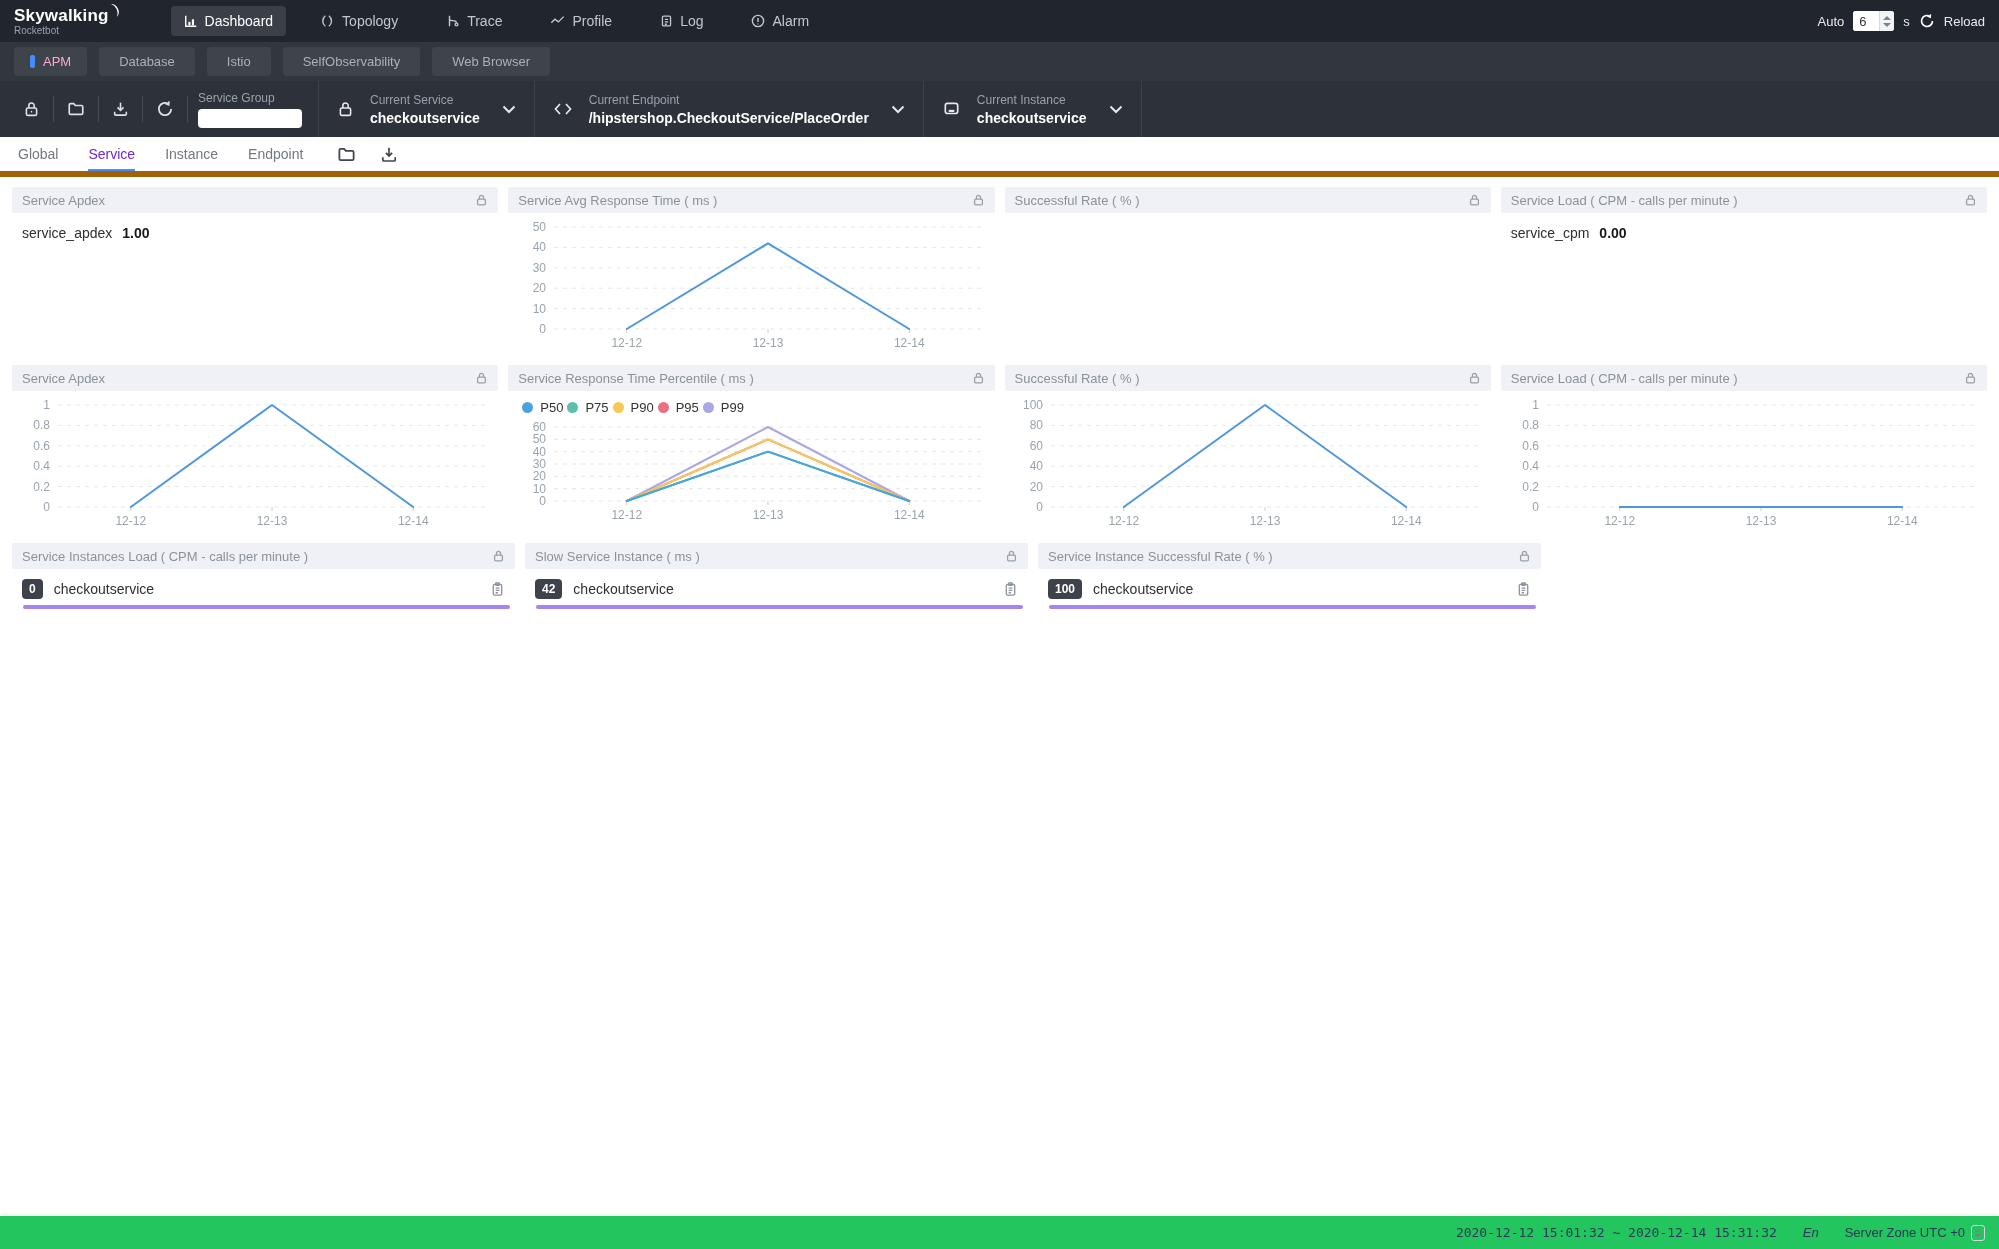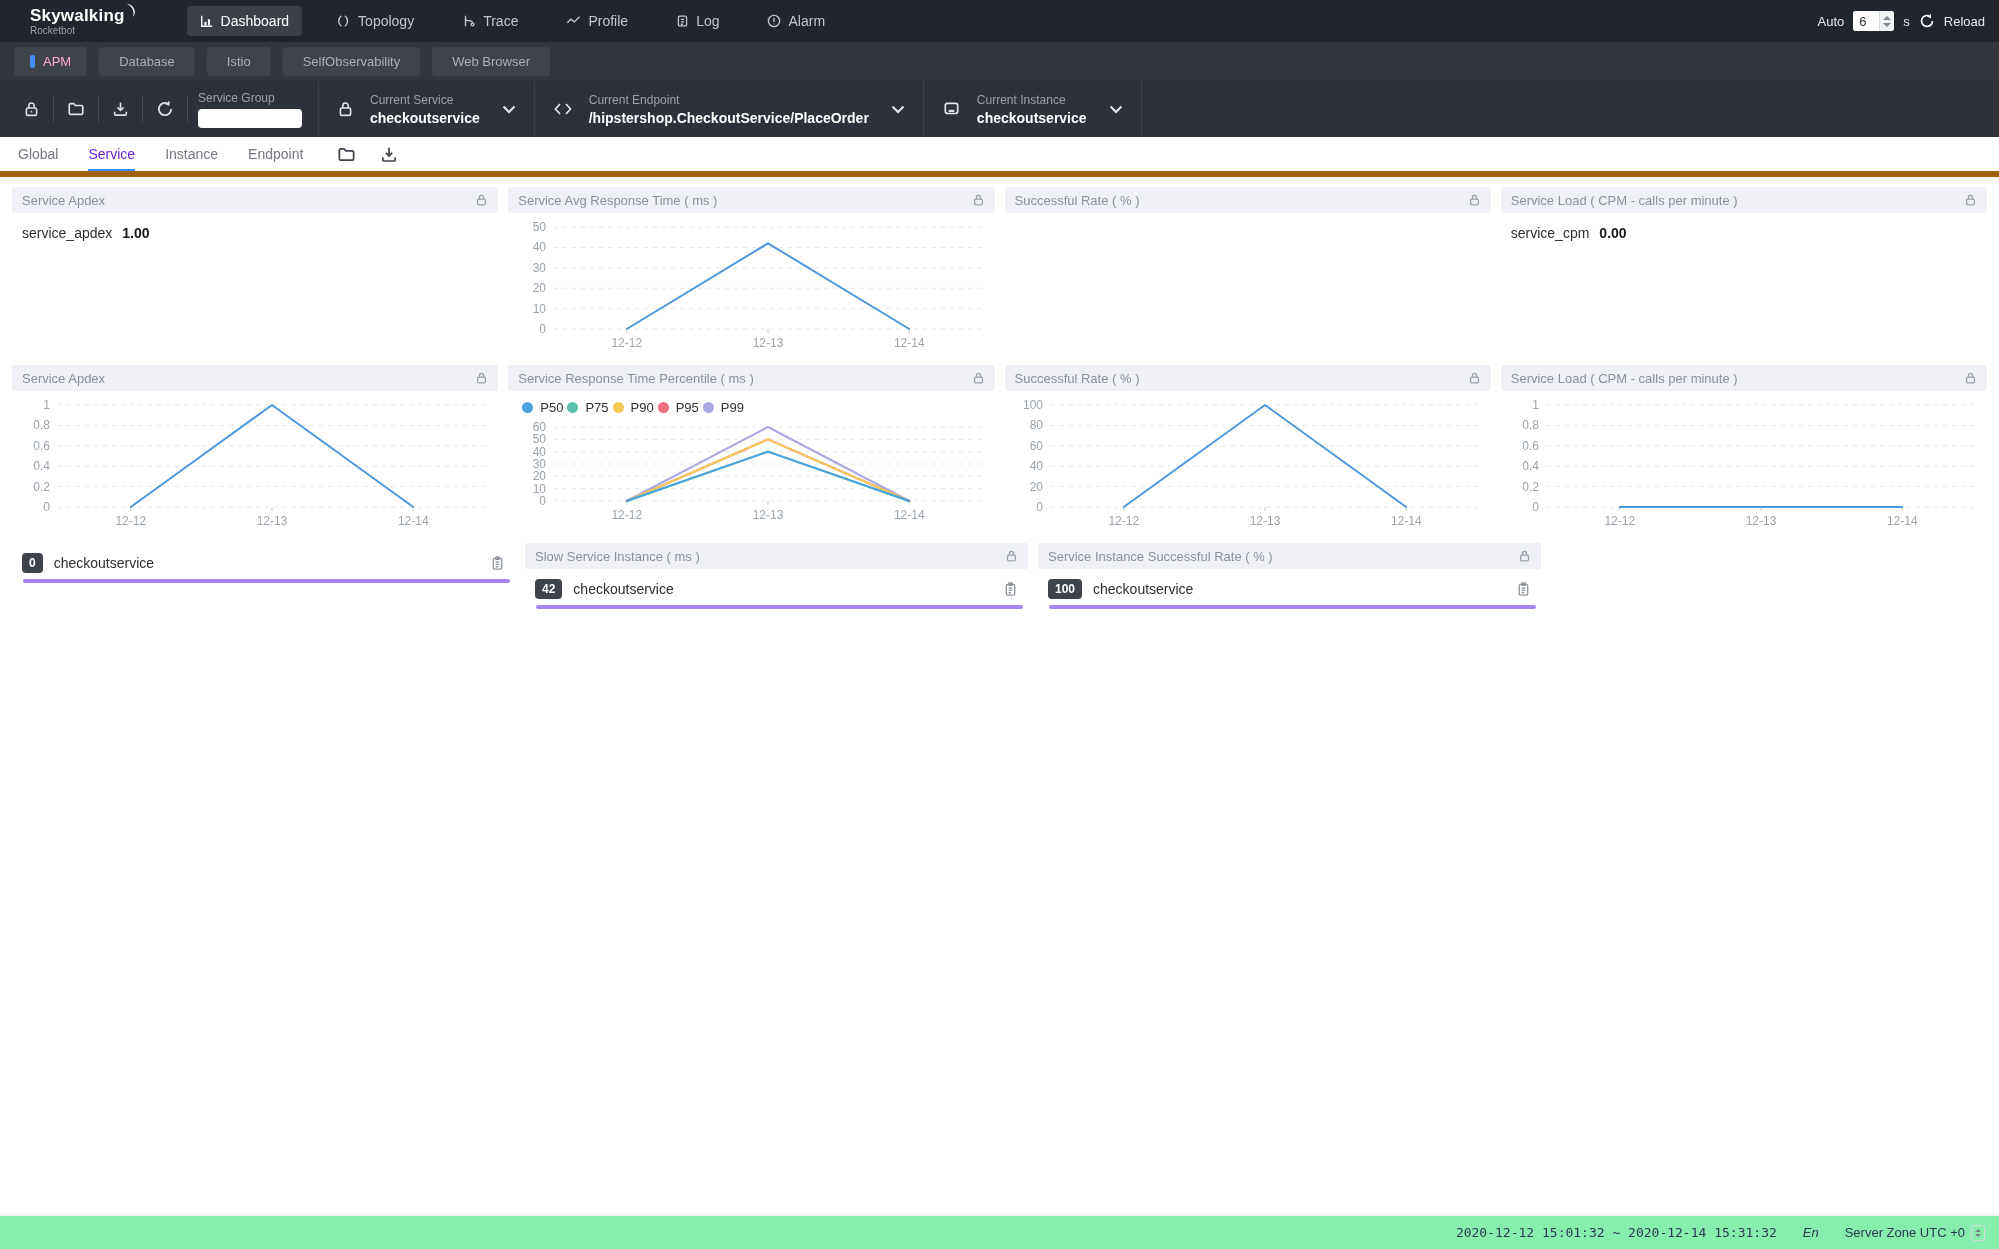--- a/index.html
+++ b/index.html
@@ -2,21 +2,21 @@
 <html><head>
 <meta charset="utf-8">
 <style>
   * { box-sizing: border-box; }
   html,body { margin:0; padding:0; width:1999px; height:1249px; overflow:hidden;
     font-family:"Liberation Sans", sans-serif; background:#ffffff; position:relative; }
   svg { display:block; }
 
   
   .topnav { height:42px; background:#21252d; display:flex; align-items:center; padding:0 14px; }
-  .logo { display:flex; flex-direction:column; line-height:1; margin-left:16px; position:relative; }
+  .logo { display:flex; flex-direction:column; line-height:1; margin-left:0; position:relative; }
   .logo-title { color:#fff; font-weight:bold; font-size:17px; letter-spacing:.2px; }
   .logo-sub { color:#9aa0a8; font-size:10px; margin-top:2px; }
   .logo-moon { position:absolute; right:-14px; top:-4px; }
   .nav-items { display:flex; align-items:center; margin-left:62px; gap:22px; }
   .nav-item { display:flex; align-items:center; gap:7px; color:#c3c7cd; font-size:14px;
     padding:7px 13px; border-radius:4px; cursor:pointer; }
   .nav-item.active { background:#3a3f48; color:#fff; }
   .nav-item svg { stroke:#c3c7cd; }
   .nav-item.active svg { stroke:#fff; }
   .topnav-right { margin-left:auto; display:flex; align-items:center; gap:9px; color:#e7e9ec; font-size:13px; }
@@ -78,21 +78,21 @@
   .legend-item { display:flex; align-items:center; gap:7px; font-size:13px; color:#333; }
   .legend-dot { width:11px; height:11px; border-radius:50%; }
   .inst-body { height:40px; display:flex; align-items:center; padding:0 10px; position:relative; }
   .inst-badge { background:#3d424b; color:#fff; font-size:12px; font-weight:bold; border-radius:4px;
     padding:3px 7px; min-width:14px; text-align:center; }
   .inst-name { font-size:14px; color:#2c2f33; margin-left:11px; flex:1; }
   .inst-copy { color:#8d939c; cursor:pointer; display:flex; }
   .inst-bar { position:absolute; left:11px; right:5px; bottom:0; height:4px; border-radius:2px; }
 
   
-  .footer { position:absolute; left:0; bottom:0; width:100%; height:33px; background:#86efac;
+  .footer { position:absolute; left:0; bottom:0; width:100%; height:33px; background:#22c55e;
     box-shadow:0 -1px 4px rgba(0,0,0,.10); display:flex; align-items:center; justify-content:flex-end;
     padding:0 14px; gap:26px; }
   .f-range { font-family:"DejaVu Sans Mono", monospace; font-size:13px; color:#2b3a55; cursor:pointer; }
   .f-lang { font-size:13px; color:#2b3a55; cursor:pointer;font-style:italic; }
   .f-zone { font-size:13px; color:#2b3a55; display:flex; align-items:center; gap:6px; }
   .f-spin { display:flex; flex-direction:column; gap:2px; border:1px solid #d4d7db; border-radius:3px; padding:3px 3px; cursor:pointer; }
   .f-spin .tri-up,.f-spin .tri-down { border-left-width:3px; border-right-width:3px; }
   .f-spin .tri-up { border-bottom-width:3px; }
   .f-spin .tri-down { border-top-width:3px; }
 </style>
@@ -572,20 +572,29 @@
             <line x1="401.24" y1="112" x2="401.24" y2="116" stroke="#ccc" stroke-width="1"></line>
             <text x="401.24" y="130" text-anchor="middle" font-size="12" fill="#9aa3ad" font-family="Liberation Sans, sans-serif">12-14</text>
             <polyline points="118.76,112 260,112 401.24,112" fill="none" stroke="#4f97db" stroke-width="2" stroke-linejoin="round" stroke-linecap="round"></polyline>
           </svg>
         </div>
     </div>
   </div>
 
   <div class="prow">
     <div class="panel panel-fixed">
+      <div class="phead">
+          <span class="ptitle">Service Instances Load ( CPM - calls per minute )</span>
+        <span>
+            <svg width="13" height="14" viewBox="0 0 16 16" fill="none" stroke-width="1.6">
+              <rect x="3.2" y="7" width="9.6" height="7" rx="1.4"></rect>
+              <path d="M5.5 7 V4.8 a2.5 2.5 0 0 1 5 0 V7"></path>
+            </svg>
+          </span>
+        </div>
       <div class="inst-body">
         <span class="inst-badge">0</span>
         <span class="inst-name">checkoutservice</span>
         <span class="inst-copy">
             <svg width="15" height="16" viewBox="0 0 16 16" fill="none" stroke="currentColor" stroke-width="1.4">
               <rect x="3.5" y="3" width="9" height="11.5" rx="1.4"></rect>
               <rect x="6" y="1.6" width="4" height="2.6" rx="0.8"></rect>
               <path d="M6 7h4M6 9.5h4M6 12h2.5"></path>
             </svg>
           </span>

